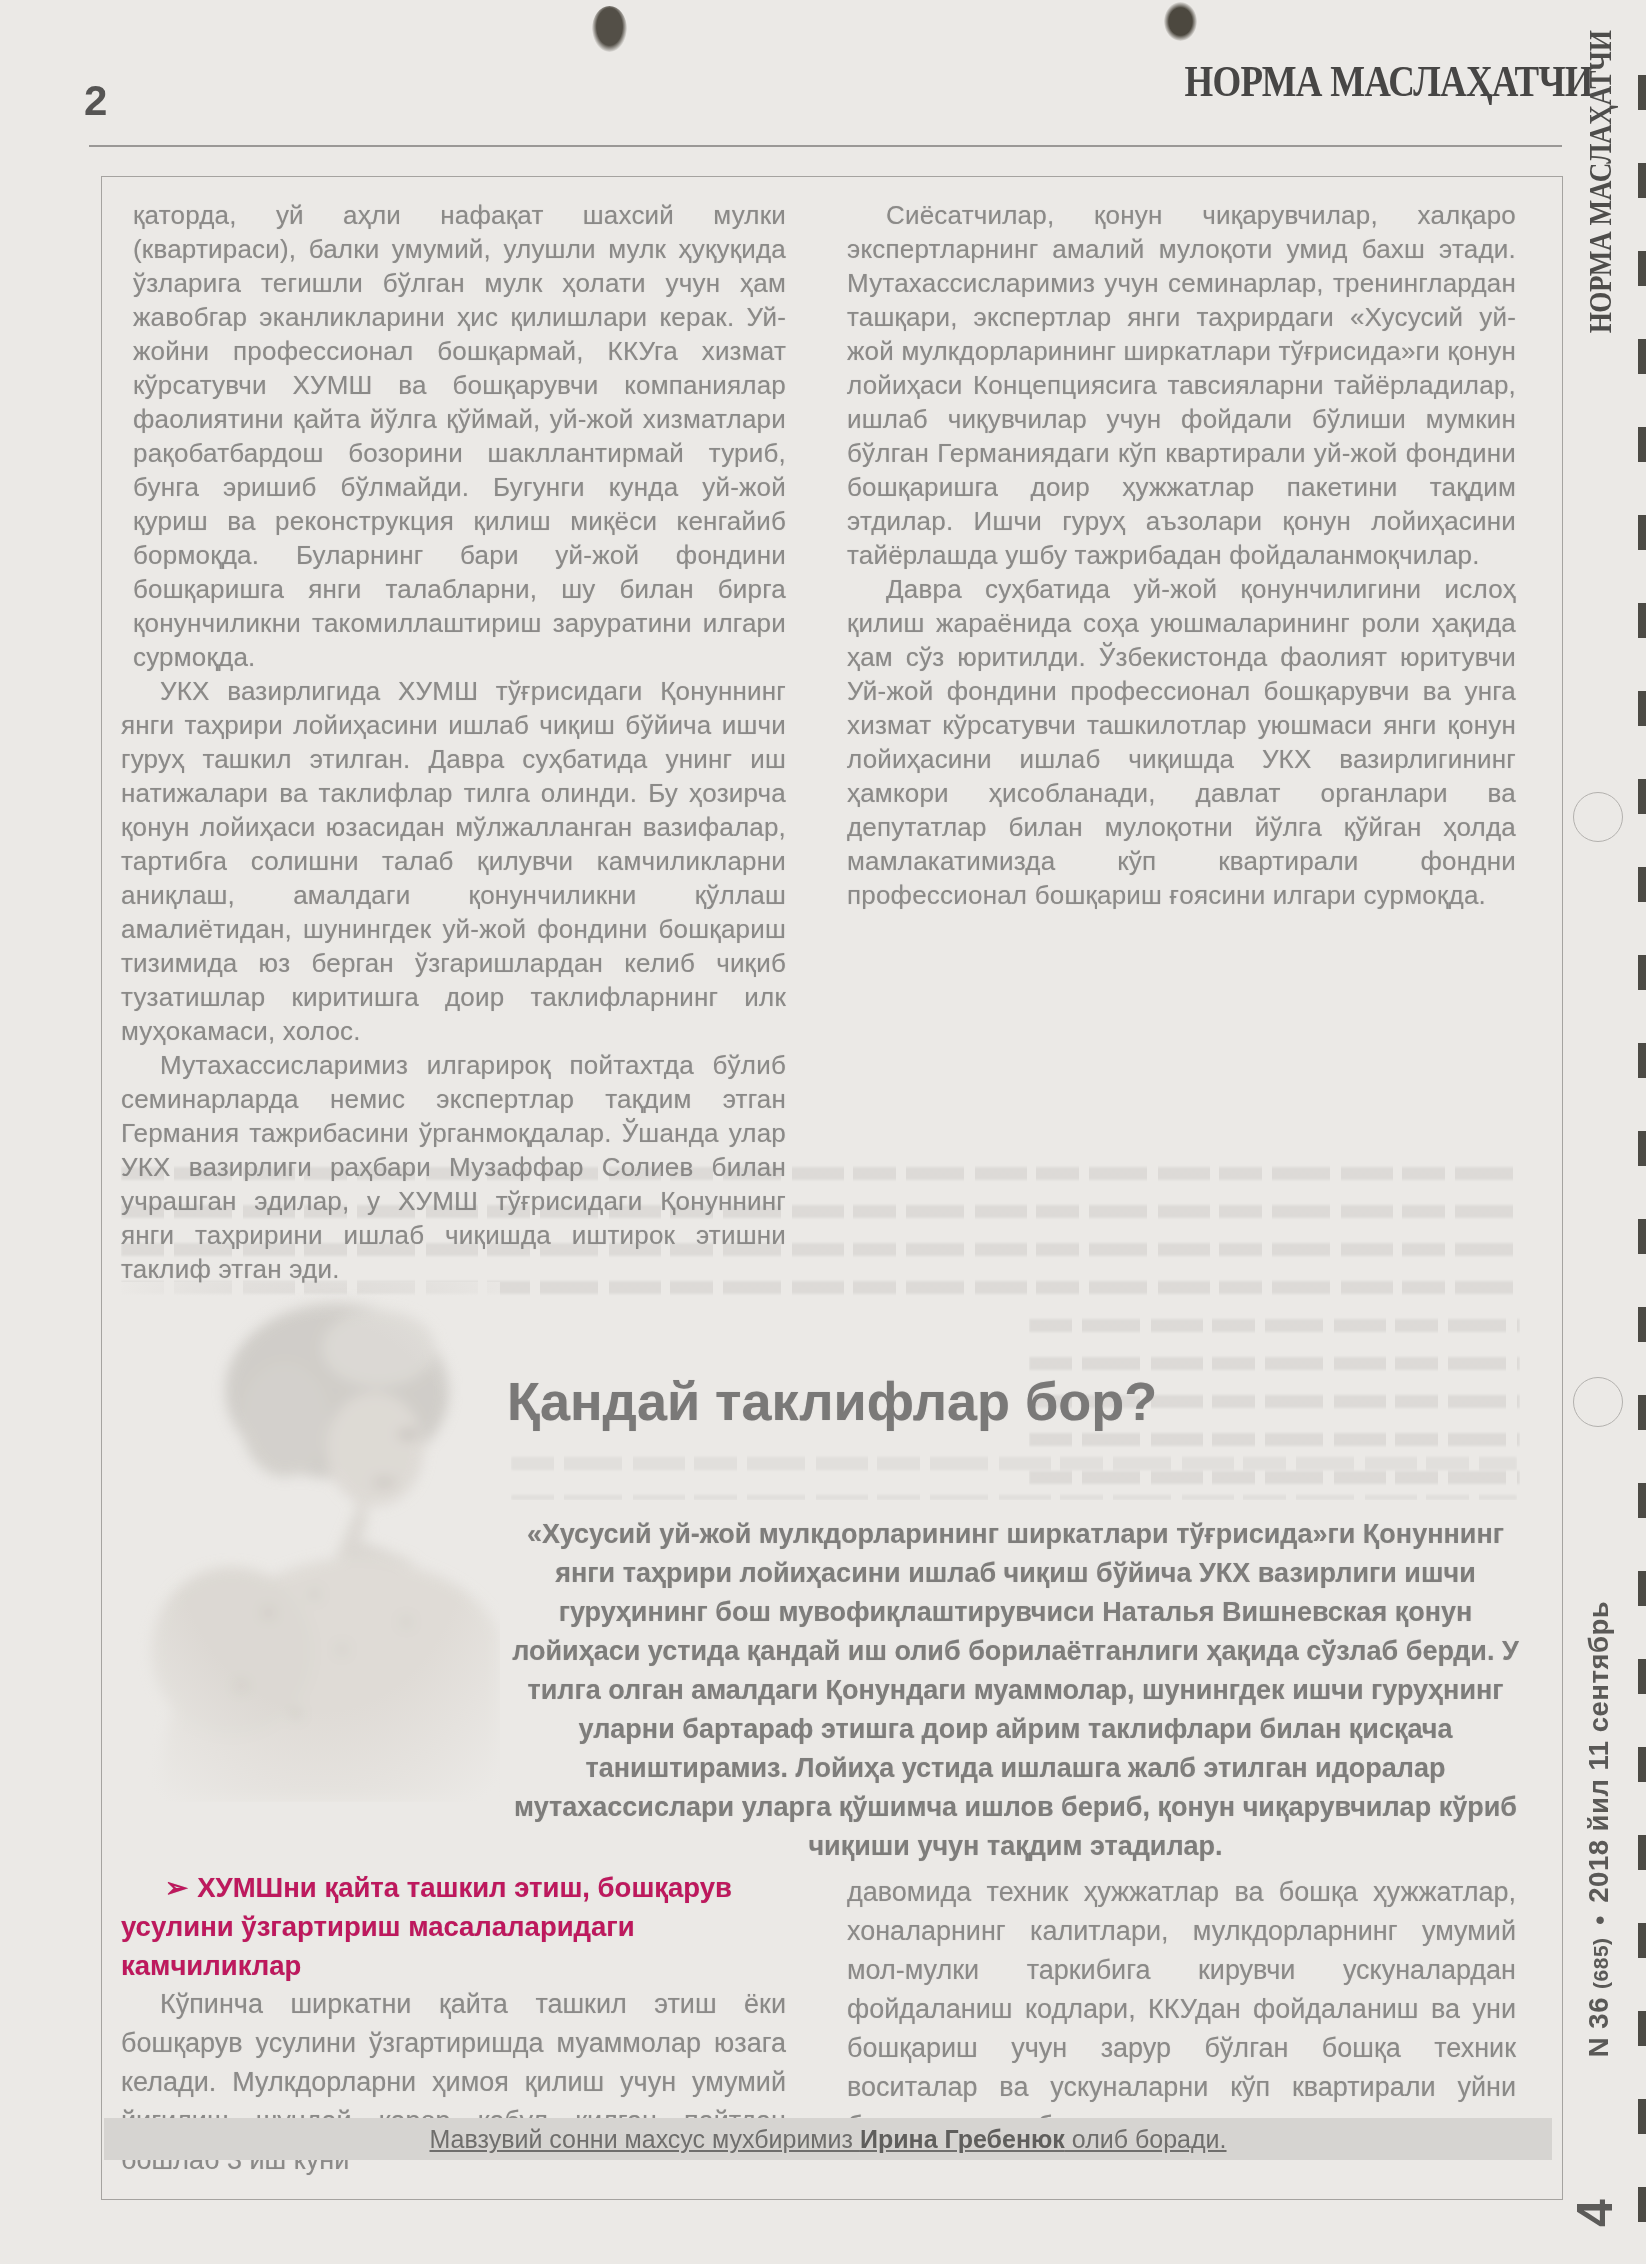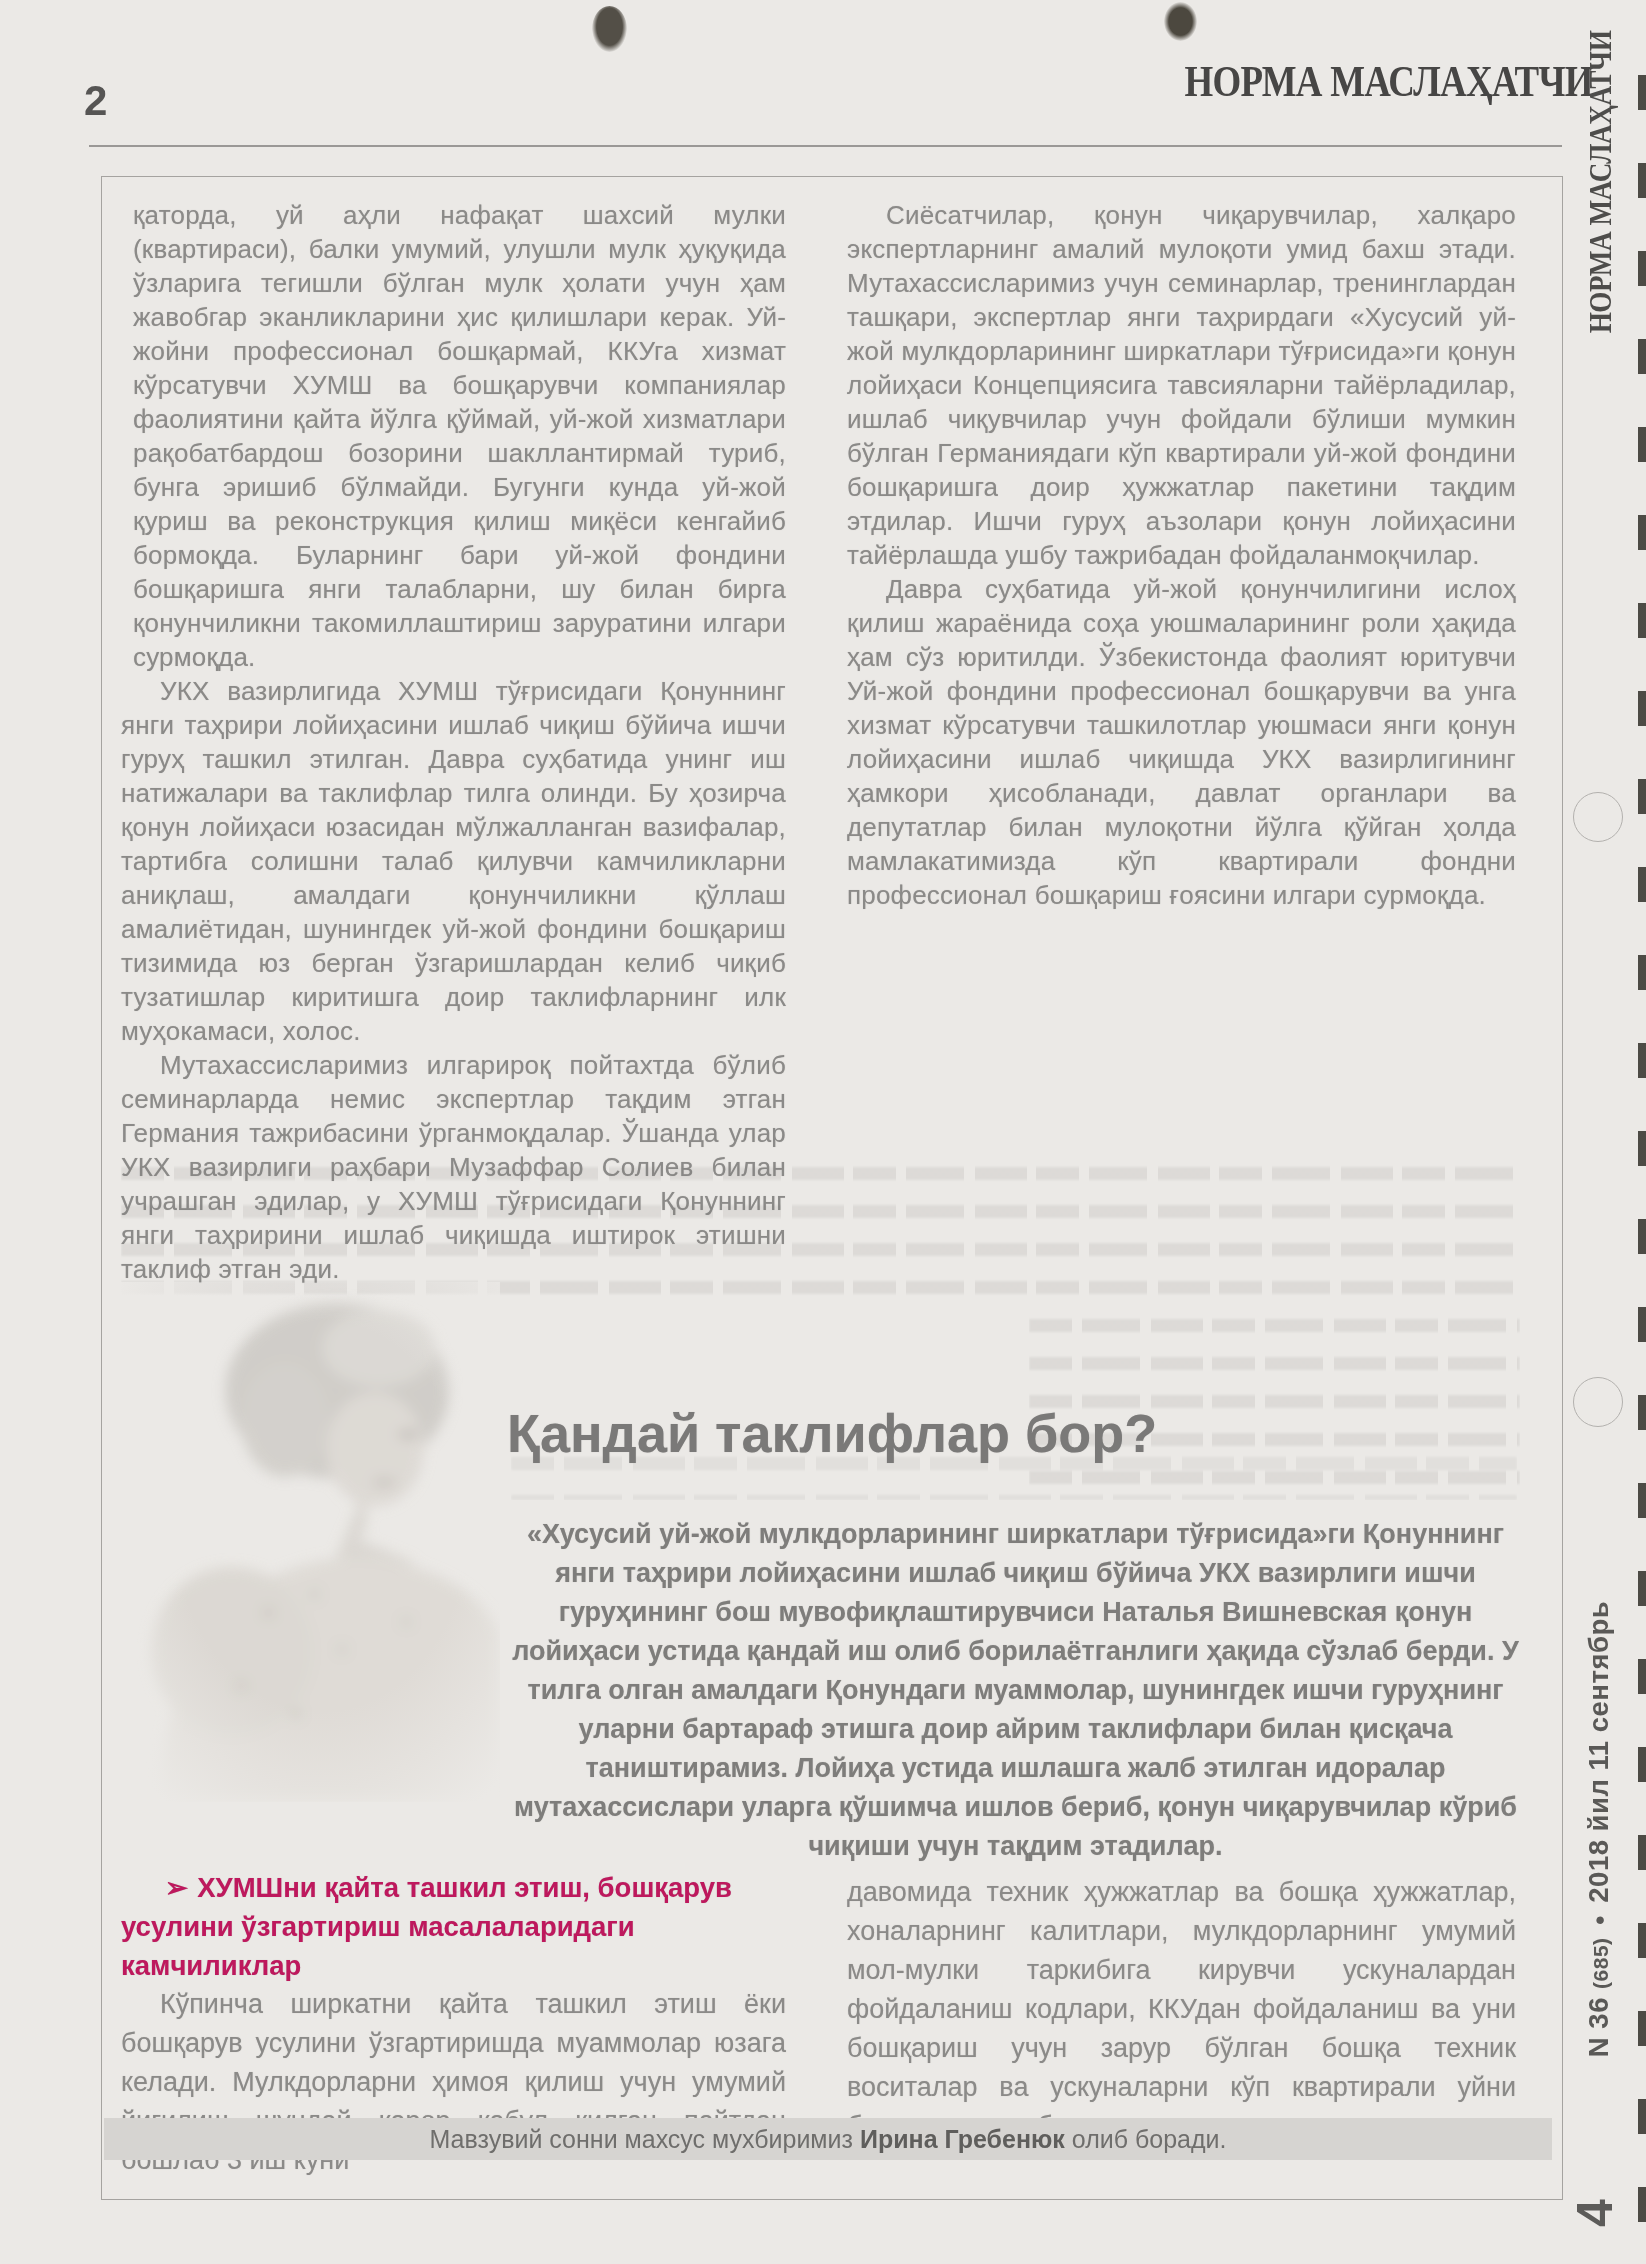--- a/index.html
+++ b/index.html
@@ -28,36 +28,36 @@
   .contentbox{left:101px;top:176px;width:1460px;height:2022px;border:1.8px solid #a5a3a0;background:transparent;}
   
   .coltext p{margin:0;font-size:26px;line-height:34px;color:#8b8a88;text-align:justify;
     text-indent:39px;text-shadow:0 0 0.9px rgba(139,138,136,.45);letter-spacing:0.2px;}
   .coltext p.noindent{text-indent:0;margin-left:12px;}
   .leftcol{left:121px;top:198px;width:665px;}
   .rightcol{left:847px;top:198px;width:669px;}
   
   .headline{left:507px;font-weight:bold;font-size:54px;color:#7a7978;white-space:nowrap;
     letter-spacing:0;text-shadow:0 0 0.9px rgba(122,121,120,.4);}
-  .hl1{top:1302px;} .hl2{top:1370px;margin-top:32px;}
+  .hl1{top:1302px;} .hl2{top:1370px;}
   .intro{left:507px;top:1515px;width:1017px;font-weight:bold;font-size:27px;line-height:39px;
     color:#7e7d7b;text-align:center;text-shadow:0 0 0.9px rgba(126,125,123,.4);}
   .intro p{margin:0;}
   
   .botleft{left:121px;top:1868px;width:665px;}
   .botright{left:847px;top:1873px;width:669px;}
   .subhead{margin:0;font-weight:bold;font-size:27.5px;line-height:39px;color:#be185d;
     text-indent:44px;text-align:left;text-shadow:0 0 0.9px rgba(123,122,120,.4);}
   .subhead .marker{padding-right:9.2px;}
   .botp{margin:0;font-size:27px;line-height:39px;color:#8b8a88;text-align:justify;
     text-indent:39px;text-shadow:0 0 0.9px rgba(139,138,136,.45);}
   .botp.noindent{text-indent:0;}
   
   .footbar{left:104px;top:2118px;width:1448px;height:42px;background:#d6d4d1;
-    text-align:center;line-height:42px;font-size:25px;color:#6f6e6c;}
+    text-align:center;line-height:42px;font-size:25px;color:#6f6e6c;text-decoration:underline;}
   .footbar b{color:#5f5e5c;}
   
   .v-masthead{left:1600px;top:182px;transform:translate(-50%,-50%) rotate(-90deg) scaleX(.85);
     font-family:"Liberation Serif", serif;font-weight:bold;font-size:32px;color:#4e4d4b;
     white-space:nowrap;letter-spacing:-0.5px;}
   .v-date{left:1599px;top:1829px;transform:translate(-50%,-50%) rotate(-90deg);
     font-weight:bold;font-size:27.5px;color:#5a5957;white-space:nowrap;letter-spacing:0.5px;}
   .v-date .paren{font-size:21px;}
   .v-date .dot{font-size:17.4px;vertical-align:2.8px;padding:0 3.7px;}
   .v-pagenum{left:1595px;top:2213px;transform:translate(-50%,-50%) rotate(-90deg);

